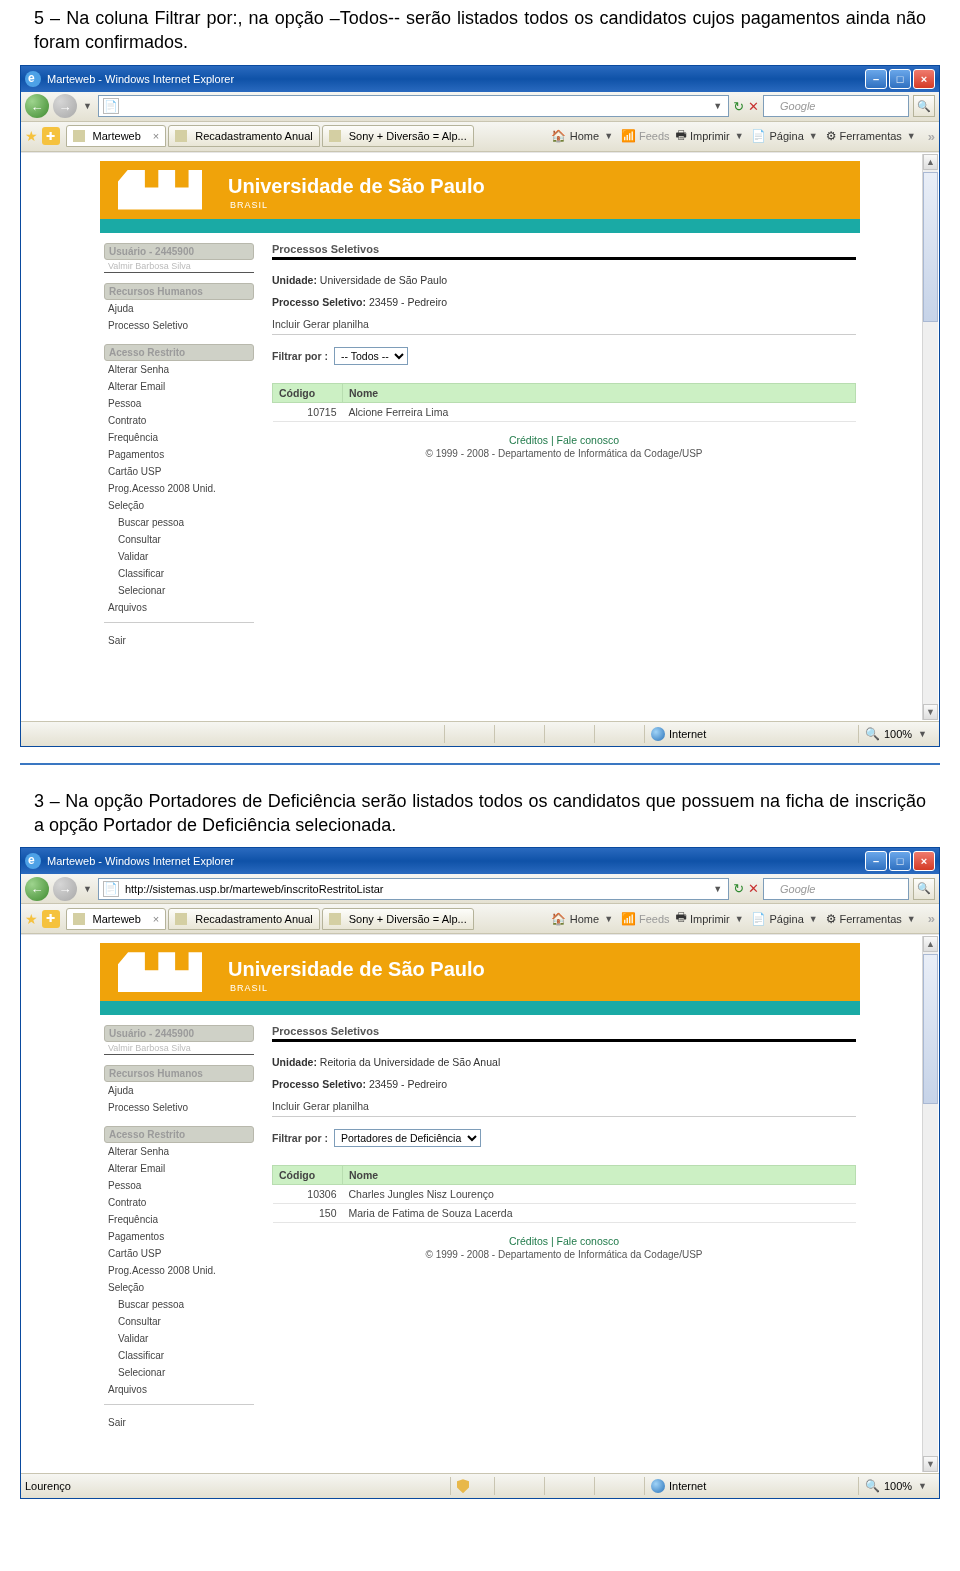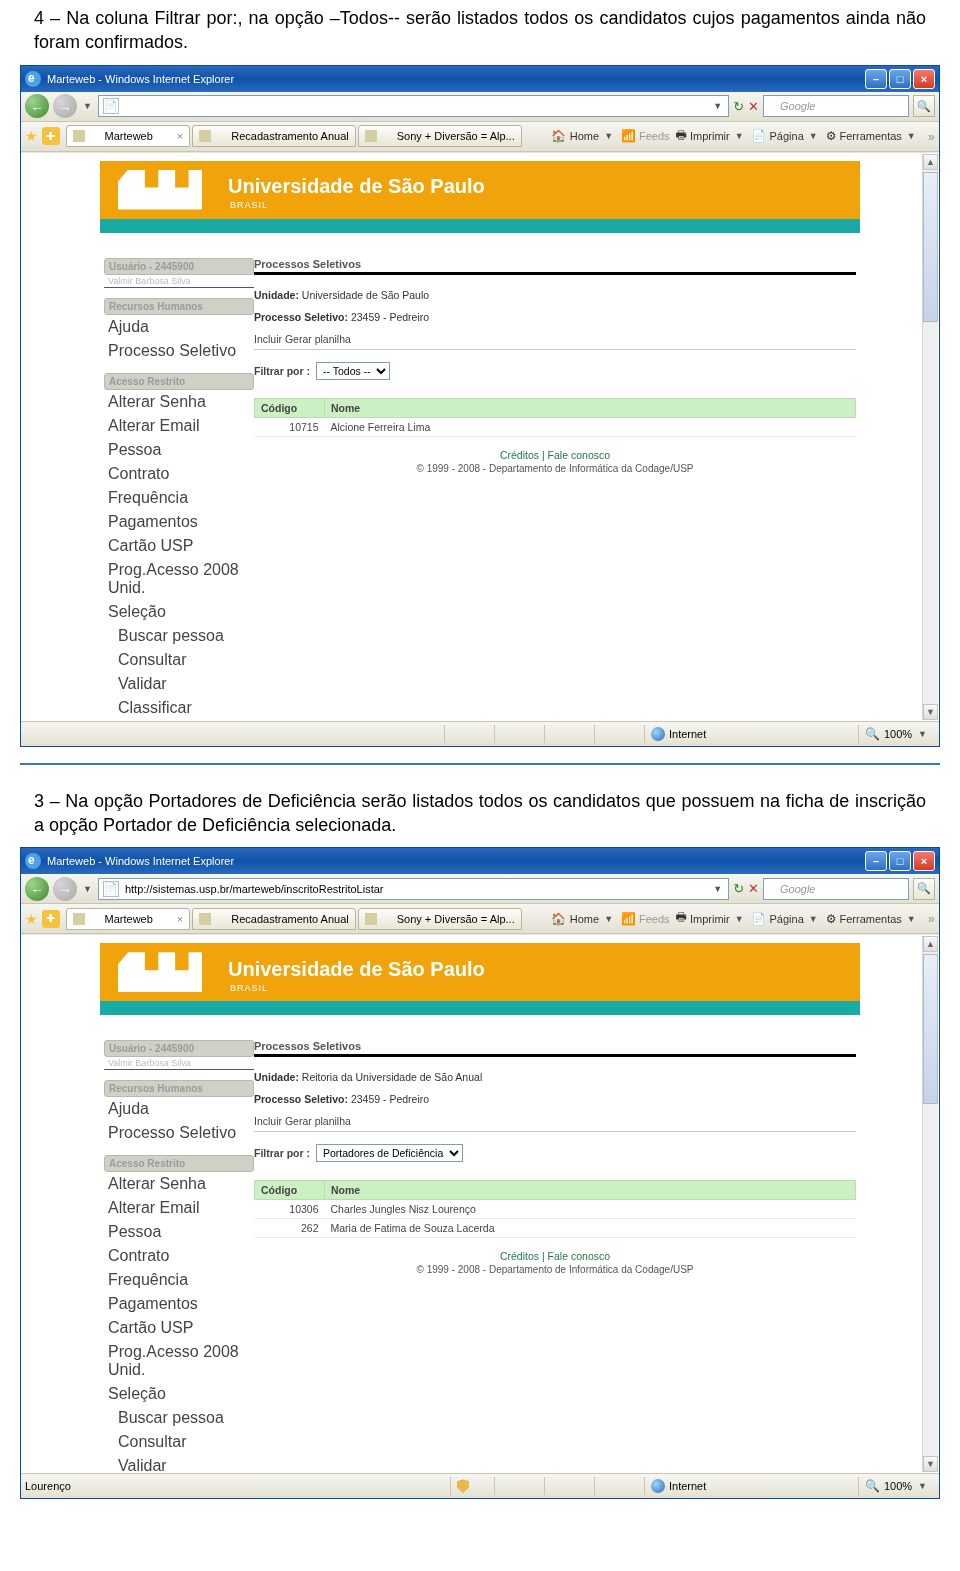--- a/index.html
+++ b/index.html
@@ -24,45 +24,45 @@
   .addr-text { white-space: nowrap; font-size: 11px; color: #000; }
   .addr-go { margin-left: auto; display:flex; align-items:center; gap:4px; }
   .refresh-icn { color:#2f8a2f; font-size:13px; }
   .stop-icn { color:#c73030; font-size:13px; }
   .search-input { width: 146px; height: 22px; border: 1px solid #7e9db9; background:#fff; color:#999; padding:0 16px; display:flex; align-items:center; font-style:italic; }
   .search-mag { width:22px; height:22px; border:1px solid #b5b39a; background:linear-gradient(#fdfdfb,#e8e5d6); display:flex; align-items:center; justify-content:center; }
   .fav-row { display:flex; align-items:center; background:linear-gradient(#f6f6f2,#e4e1d2); padding:2px 4px; height:30px; border-bottom:1px solid #c9c5b1; }
   .star { color:#f5c23e; font-size:14px; margin-right:4px; }
   .plus-star { width:18px; height:18px; background:#f5c23e; border-radius:3px; display:inline-flex; align-items:center; justify-content:center; color:#fff; font-size:11px; margin-right:6px; }
   .tabstrip { display:flex; gap:2px; align-items:center; }
-  .tab { background:linear-gradient(#fdfdfa,#e9e6d6); border:1px solid #b5b39a; border-radius:3px 3px 0 0; padding:2px 6px; display:flex; align-items:center; gap:20px; font-size:11px; height:22px; }
+  .tab { background:linear-gradient(#fdfdfa,#e9e6d6); border:1px solid #b5b39a; border-radius:3px 3px 0 0; padding:2px 6px; display:flex; align-items:center; gap:8px; font-size:11px; height:22px; }
   .tab.active { background:#fff; }
   .tab .tiny-icon { width:12px; height:12px; background:#d4cfa3; display:inline-block; }
   .tab .x { color:#888; margin-left:4px; cursor:default; }
   .toolbar-right { margin-left:auto; display:flex; align-items:center; gap:6px; font-size:11px; }
   .tool-item { display:flex; align-items:center; gap:3px; color:#333; }
   .tool-item.dim { color:#999; }
   .tiny-glyph { font-size:12px; }
   .chev { color:#aaa; font-size:13px; font-weight:bold; margin-left:4px; }
   .content-area { background:#fff; height: 570px; overflow:hidden; border-top:1px solid #e6e6e6; border-bottom:1px solid #c9c5b1; position:relative; }
   .content-inner { width: 760px; margin: 8px auto 0 auto; }
   .usp-banner { background:#f0a30a; display:flex; align-items:center; }
   .usp-logo-block { width:120px; height:58px; background:#f0a30a; display:flex; align-items:center; justify-content:center; }
   .usp-logo-shape { width:84px; height:40px; background:#fff; clip-path: polygon(0 30%, 12% 0, 32% 0, 32% 45%, 48% 45%, 48% 0, 68% 0, 68% 45%, 84% 45%, 84% 0, 100% 0, 100% 100%, 0 100%); }
   .usp-title-block { color:#fff; padding:6px 0 0 8px; font-family: Verdana, Arial; }
   .usp-title { font-size:20px; font-weight:bold; }
   .usp-sub { font-size:9px; letter-spacing:1px; margin-top:2px; padding-left:2px; }
   .teal-bar { height:14px; background:#1aaaa5; }
-  .page-body { display:flex; padding:25px 4px 0 4px; font-size:11px; color:#444; }
+  .page-body { display:flex; gap:18px; padding:10px 4px 0 4px; font-size:11px; color:#444; }
   .sidecol { width:150px; }
   .side-head { background:#cfd1c7; color:#9b9b9b; font-size:10px; font-weight:bold; padding:2px 4px; border:1px solid #b8b8ac; border-radius:3px; }
   .side-head.mt { margin-top:10px; }
   .side-user { color:#bbb; font-size:9px; margin:1px 0 0 4px; }
   .side-under { height:1px; background:#555; margin:1px 0 0 0; }
-  .side-link { display:block; color:#444; padding:3px 0 3px 4px; font-size:16px; }
+  .side-link { display:block; color:#444; padding:3px 0 3px 4px; font-size:10px; }
   .side-link.sub { padding-left:14px; }
   .side-gap { height:10px; border-top:1px solid #ccc; margin-top:6px; }
   .maincol { flex:1; }
   .crumb-title { font-size:11px; font-weight:bold; color:#555; }
   .black-rule { height:3px; background:#000; margin:2px 0 14px 0; width:100%; }
   .info-line { font-size:10.5px; color:#333; margin:0 0 10px 0; }
   .info-line b { font-weight:bold; }
   .action-links { font-size:10.5px; color:#444; margin:0 0 4px 0; }
   .thin-rule { height:1px; background:#ccc; margin:2px 0 12px 0; }
   .filter-row { display:flex; align-items:center; gap:6px; font-size:10.5px; }
@@ -83,21 +83,21 @@
   .status-spacer { flex:1; }
   .globe { width:14px; height:14px; background:radial-gradient(circle at 35% 35%, #9fd3f7, #2a72b8); border-radius:50%; display:inline-block; }
   .zoom-mag { font-size:12px; }
   .shield-icn { width:12px; height:14px; background:#e8b84a; display:inline-block; clip-path: polygon(50% 0,100% 15%,100% 60%,50% 100%,0 60%,0 15%); }
   .thin-blue-rule { height:2px; background:#3a77c2; margin:2px 20px 0 20px; }
   .small-shot .content-area { height: 540px; }
 </style>
 </head>
 <body>
 
-<p class="doc-text">4 – Na coluna Filtrar por:, na opção –Todos-- serão listados todos os candidatos cujos pagamentos ainda não foram confirmados.</p>
+<p class="doc-text">5 – Na coluna Filtrar por:, na opção –Todos-- serão listados todos os candidatos cujos pagamentos ainda não foram confirmados.</p>
 
 <div class="shot-wrap">
   <div class="ie-window">
     <div class="titlebar">
       <div class="titlebar-left">
         <span class="ie-e"></span>
         <span>Marteweb - Windows Internet Explorer</span>
       </div>
       <div class="wincontrols">
         <div class="winbtn min">–</div>
@@ -413,21 +413,21 @@
                 <th style="width:70px">Código</th>
                 <th>Nome</th>
               </tr>
                 </thead>
               <tbody>
                 <tr>
                   <td style="text-align:right">10306</td>
                   <td>Charles Jungles Nisz Lourenço</td>
                 </tr>
                 <tr>
-                  <td style="text-align:right">262</td>
+                  <td style="text-align:right">150</td>
                   <td>Maria de Fatima de Souza Lacerda</td>
                 </tr>
               </tbody>
             </table>
             <div class="footer-links">
               <span>Créditos</span><span> | </span><span>Fale conosco</span>
             </div>
             <div class="footer-copy">© 1999 - 2008 - Departamento de Informática da Codage/USP</div>
           </div>
         </div>

